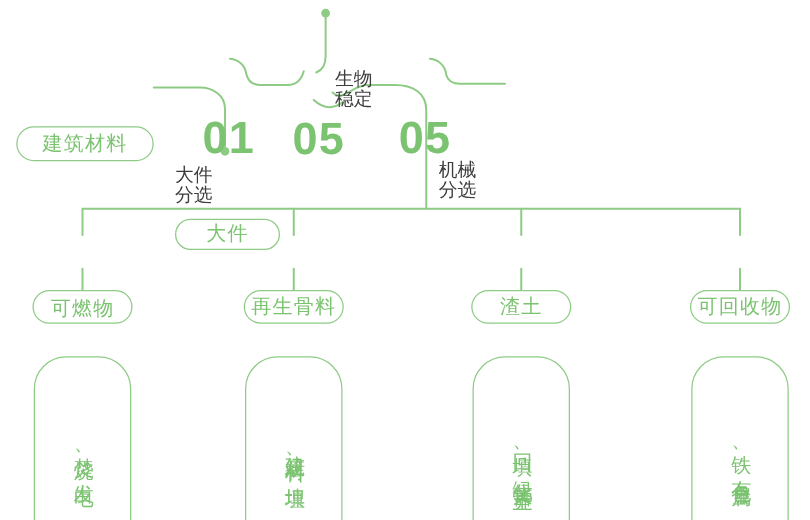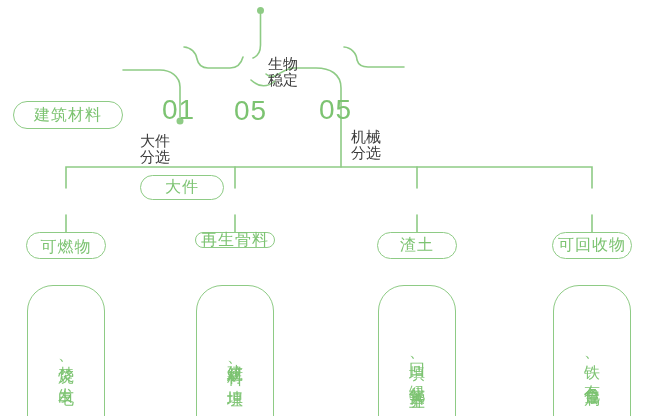--- a/index.html
+++ b/index.html
@@ -21,22 +21,22 @@
     border:1.5px solid var(--line);
     border-radius:14px;
     display:flex;align-items:center;justify-content:center;
     color:var(--green);
     font-size:16px;
     letter-spacing:1px;
     background:#fff;
   }
   .num{
     color:var(--green);
-    font-size:28px;
-    font-weight:400;
+    font-size:36px;
+    font-weight:700;
     letter-spacing:1px;
     text-align:left;
     line-height:30px;
   }
   .plabel{
     color:var(--dark);
     font-size:15px;
     line-height:15.5px;
     font-weight:500;
     white-space:pre-line;
@@ -106,21 +106,21 @@
   <div class="abs plabel" style="left:351px;top:85px;">机械
 分选</div>
 
   <div class="abs pill" style="left:140px;top:131px;width:84px;height:25px;border-radius:12.5px;">
     <span>大件</span>
   </div>
 
   <div class="abs pill" style="left:26px;top:188px;width:80px;height:27px;align-items:flex-end;">
     <span>可燃物</span>
   </div>
-  <div class="abs pill" style="left:195px;top:188px;width:80px;height:16px;">
+  <div class="abs pill" style="left:195px;top:188px;width:80px;height:27px;">
     <span>再生骨料</span>
   </div>
   <div class="abs pill" style="left:377px;top:188px;width:80px;height:27px;">
     <span>渣土</span>
   </div>
   <div class="abs pill" style="left:552px;top:188px;width:80px;height:27px;">
     <span>可回收物</span>
   </div>
 
   <div class="abs dbox" style="left:27px;top:241px;width:78px;height:161px;">

